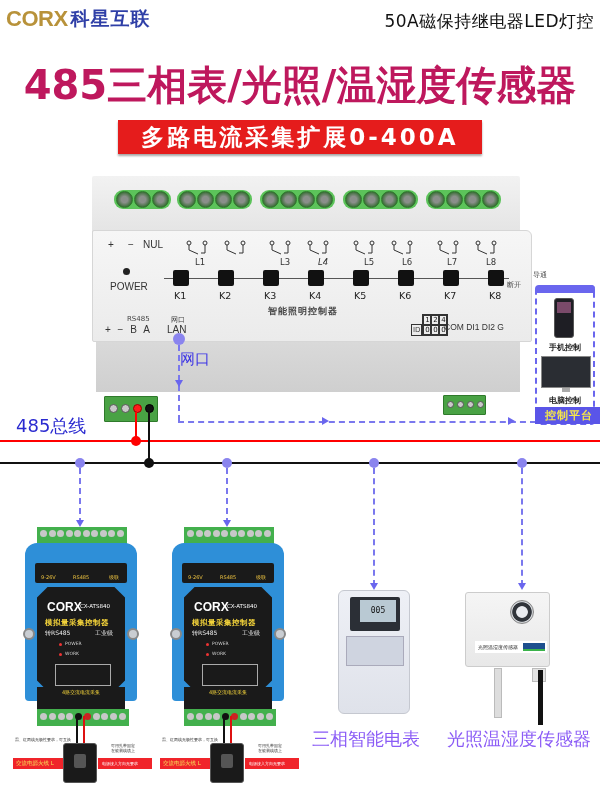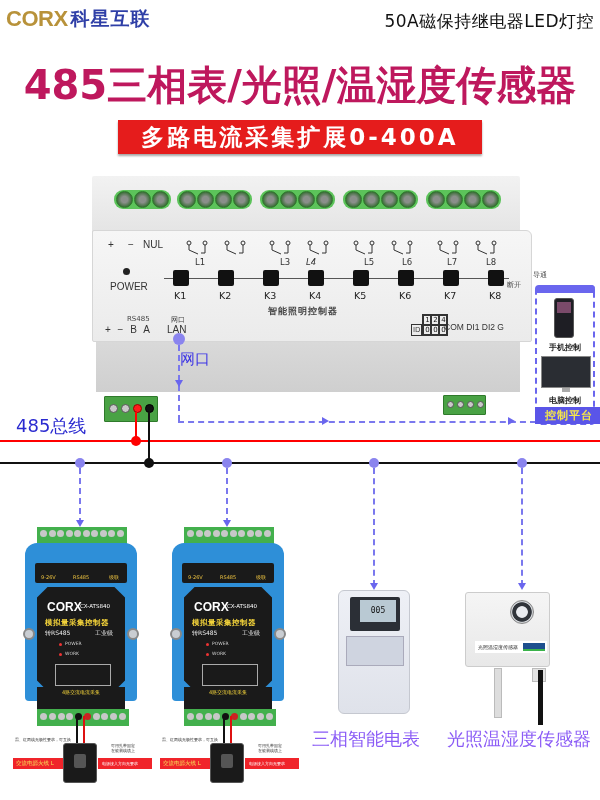--- a/index.html
+++ b/index.html
@@ -200,21 +200,21 @@
     </svg></div>
 <div class="relay" style="left:475px;"><svg viewBox="0 0 22 16">
       <circle cx="3" cy="3" r="2" fill="none" stroke="#333" stroke-width="1"></circle>
       <circle cx="19" cy="3" r="2" fill="none" stroke="#333" stroke-width="1"></circle>
       <path d="M3 5 V10 L12 14 M19 5 V13 H15" fill="none" stroke="#333" stroke-width="1"></path>
     </svg></div>
 
 <span class="l-lbl" style="left:195px;">L1</span>
 <span class="l-lbl" style="left:218px;margin-top:16px;">L2</span>
 <span class="l-lbl" style="left:280px;">L3</span>
-<span class="l-lbl" style="left:306px;font-style:italic;">L4</span>
+<span class="l-lbl" style="left:318px;font-style:italic;">L4</span>
 <span class="l-lbl" style="left:364px;">L5</span>
 <span class="l-lbl" style="left:402px;">L6</span>
 <span class="l-lbl" style="left:447px;">L7</span>
 <span class="l-lbl" style="left:486px;">L8</span>
 
 <div class="abs k-line"></div>
 <div class="k-btn" style="left:173px;"></div>
 <div class="k-btn" style="left:218px;"></div>
 <div class="k-btn" style="left:263px;"></div>
 <div class="k-btn" style="left:308px;"></div>

